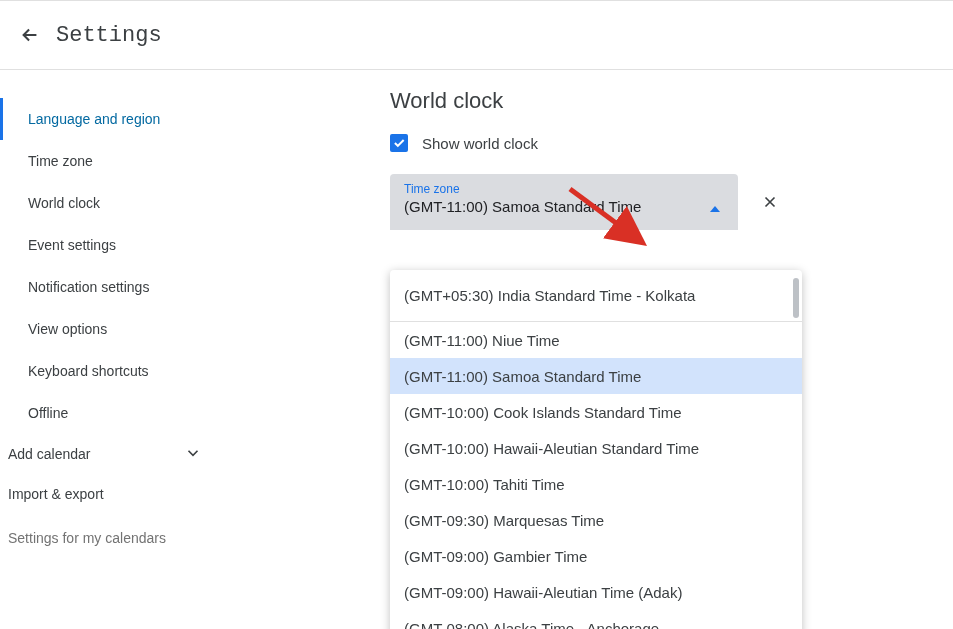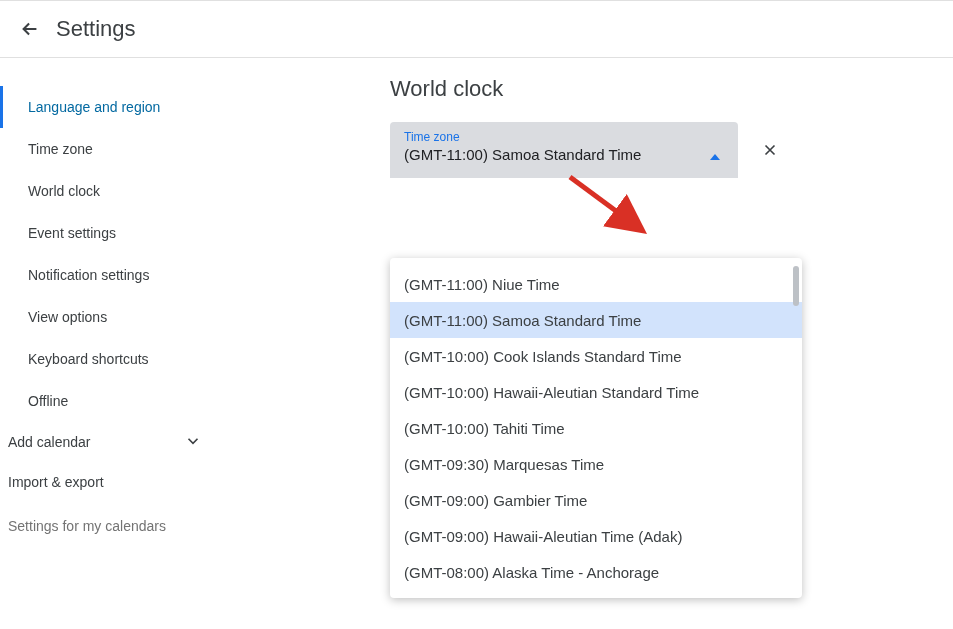--- a/index.html
+++ b/index.html
@@ -6,26 +6,27 @@
     body {
       font-family: Arial, 'Google Sans', Roboto, sans-serif;
       background: #fff;
       color: #202124;
       width: 953px;
       height: 629px;
       overflow: hidden;
       position: relative;
     }
     .topbar {
-      height: 58px;
+      height: 70px;
       display: flex;
       align-items: center;
       padding: 0 12px;
       border-top: 1px solid #e0e0e0;
       border-bottom: 1px solid #e0e0e0;
+      font-family: Liberation Mono, monospace;
     }
     .back-btn {
       width: 36px; height: 36px;
       display: flex; align-items: center; justify-content: center;
       cursor: pointer;
       border-radius: 50%;
       color: #3c4043;
     }
     .settings-title {
       font-size: 22px;
@@ -247,38 +248,49 @@
           </svg></span>
     </div>
     <div class="sidebar-row">
       <span>Import &amp; export</span>
     </div>
     <div class="sidebar-footer">Settings for my calendars</div>
   </div>
 
   <div class="main">
     <div class="section-title">World clock</div>
+    <div class="checkbox-row">
+      <div class="checkbox">
+        <svg width="14" height="14" viewBox="0 0 24 24" fill="none" stroke="#fff" stroke-width="3.5">
+            <path d="M5 12l5 5L20 7"></path>
+          </svg>
+      </div>
+      <span>Show world clock</span>
+    </div>
     <div class="dropdown-row">
       <div class="dropdown">
         <div class="dropdown-label">Time zone</div>
         <div class="dropdown-value">(GMT-11:00) Samoa Standard Time</div>
         <div class="dropdown-arrow">
           <svg width="10" height="6" viewBox="0 0 10 6">
               <path d="M0 6 L5 0 L10 6 Z" fill="#1a73e8"></path>
             </svg>
         </div>
       </div>
       <div class="close-btn">
         <svg width="18" height="18" viewBox="0 0 24 24" fill="none" stroke="currentColor" stroke-width="2.2">
             <path d="M6 6l12 12M18 6L6 18"></path>
           </svg>
       </div>
     </div>
 
     <div class="dropdown-menu">
+      <div class="menu-item header-item">
+          <span>(GMT+05:30) India Standard Time - Kolkata</span>
+        </div>
       <div class="menu-item">
           <span>(GMT-11:00) Niue Time</span>
         </div>
       <div class="menu-item selected">
           <span>(GMT-11:00) Samoa Standard Time</span>
         </div>
       <div class="menu-item">
           <span>(GMT-10:00) Cook Islands Standard Time</span>
         </div>
       <div class="menu-item">

